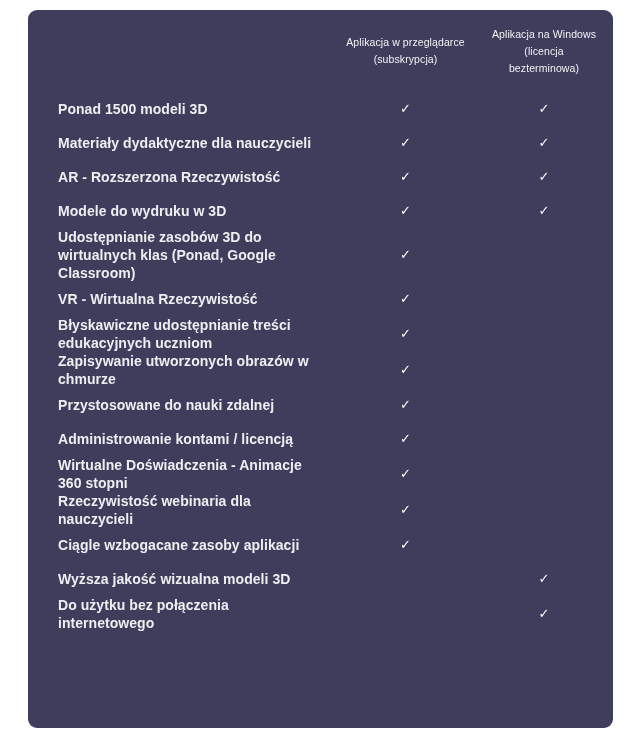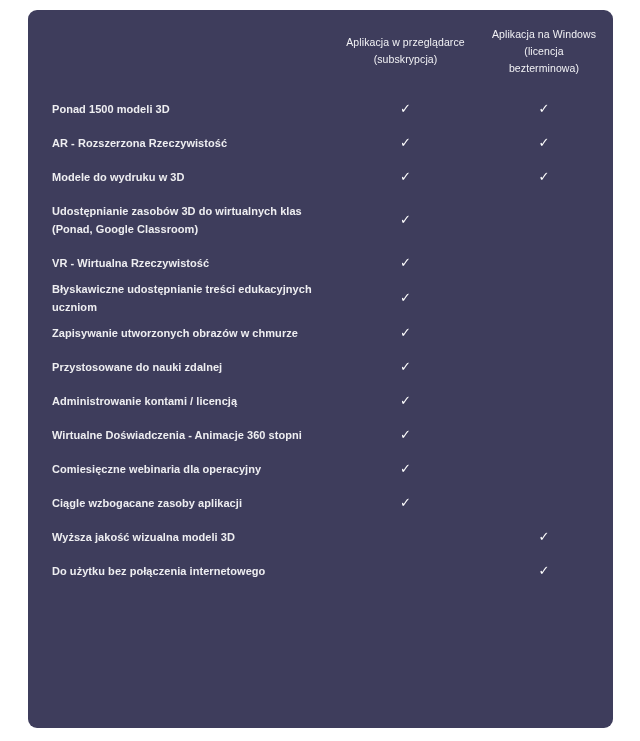--- a/index.html
+++ b/index.html
@@ -78,25 +78,25 @@
   .feature-row > td {
     height: 34px;
   }
 
   .feature-row.row-tall > td {
     height: 52px;
   }
 
   .feature-label {
     color: #eeeef1;
-    font-size: 11px;
+    font-size: 14px;
     font-weight: bold;
     line-height: 18px;
     letter-spacing: 0.05px;
-    padding-left: 24px;
+    padding-left: 30px;
     padding-right: 14px;
     text-align: left;
   }
 
   .cell-mark {
     text-align: center;
     color: #ffffff;
     font-size: 13px;
     font-weight: bold;
     line-height: 1;
@@ -141,20 +141,25 @@
           </th>
         </tr>
       </thead>
       <tbody id="table-body">
           <tr class="feature-row">
             <td class="feature-label">Ponad 1500 modeli 3D</td>
             <td class="cell-mark"><span class="check-icon">✓</span></td>
             <td class="cell-mark"><span class="check-icon">✓</span></td>
           </tr>
           <tr class="feature-row">
+            <td class="feature-label">Materiały dydaktyczne dla nauczycieli</td>
+            <td class="cell-mark"><span class="check-icon">✓</span></td>
+            <td class="cell-mark"><span class="check-icon">✓</span></td>
+          </tr>
+          <tr class="feature-row">
             <td class="feature-label">AR - Rozszerzona Rzeczywistość</td>
             <td class="cell-mark"><span class="check-icon">✓</span></td>
             <td class="cell-mark"><span class="check-icon">✓</span></td>
           </tr>
           <tr class="feature-row">
             <td class="feature-label">Modele do wydruku w 3D</td>
             <td class="cell-mark"><span class="check-icon">✓</span></td>
             <td class="cell-mark"><span class="check-icon">✓</span></td>
           </tr>
           <tr class="feature-row row-tall">
@@ -186,21 +191,21 @@
             <td class="feature-label">Administrowanie kontami / licencją</td>
             <td class="cell-mark"><span class="check-icon">✓</span></td>
             <td class="cell-mark"><span class="check-empty"></span></td>
           </tr>
           <tr class="feature-row">
             <td class="feature-label">Wirtualne Doświadczenia - Animacje 360 stopni</td>
             <td class="cell-mark"><span class="check-icon">✓</span></td>
             <td class="cell-mark"><span class="check-empty"></span></td>
           </tr>
           <tr class="feature-row">
-            <td class="feature-label">Comiesięczne webinaria dla operacyjny</td>
+            <td class="feature-label">Rzeczywistość webinaria dla nauczycieli</td>
             <td class="cell-mark"><span class="check-icon">✓</span></td>
             <td class="cell-mark"><span class="check-empty"></span></td>
           </tr>
           <tr class="feature-row">
             <td class="feature-label">Ciągle wzbogacane zasoby aplikacji</td>
             <td class="cell-mark"><span class="check-icon">✓</span></td>
             <td class="cell-mark"><span class="check-empty"></span></td>
           </tr>
           <tr class="feature-row">
             <td class="feature-label">Wyższa jakość wizualna modeli 3D</td>

